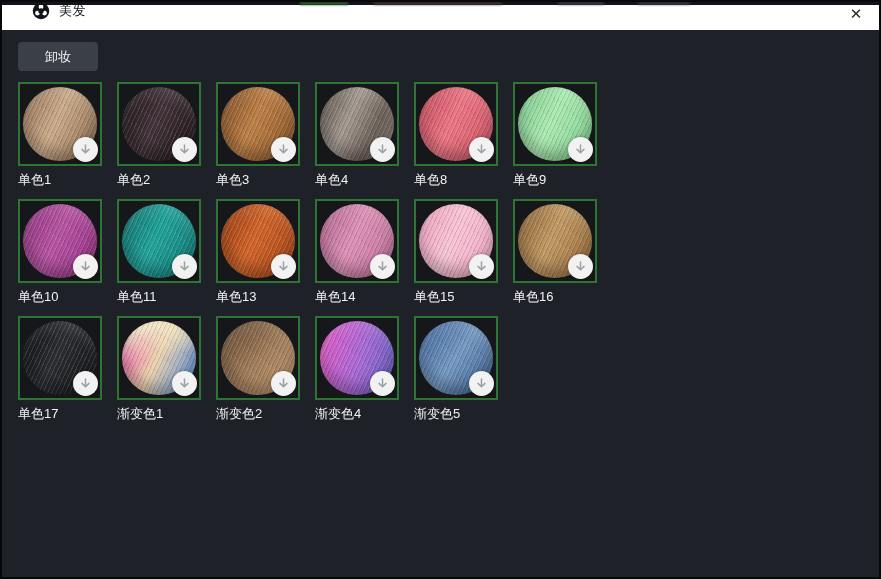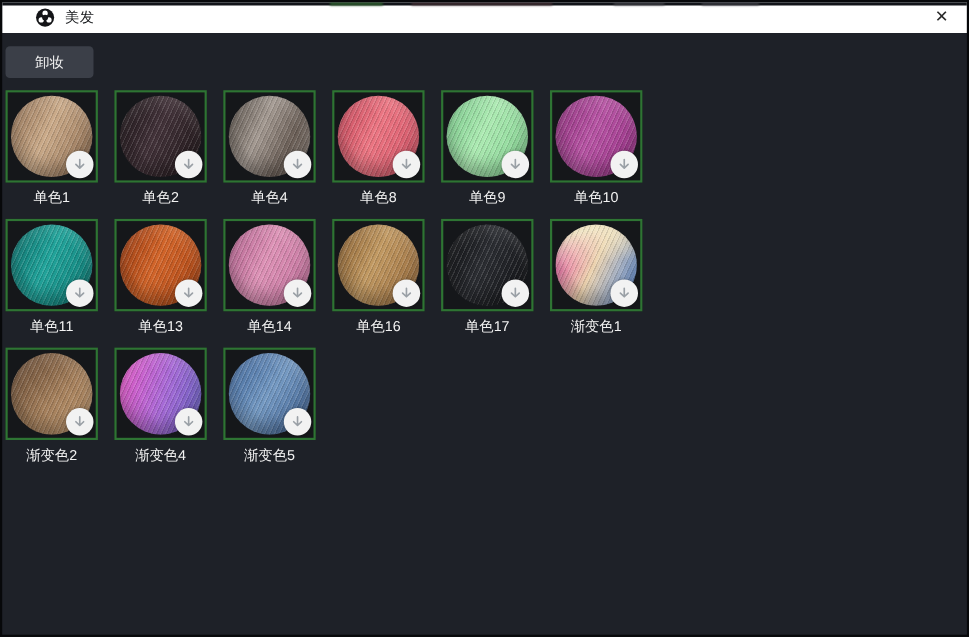--- a/index.html
+++ b/index.html
@@ -15,33 +15,33 @@
   .peek-strip{position:absolute;top:0;left:0;right:0;height:3px;background:#121419;z-index:5;}
   .peek-strip i{position:absolute;top:0;height:3px;display:block;}
   .smudge-green{left:298px;width:48px;background:#2c5b2d;filter:blur(1px);}
   .smudge-red{left:372px;width:128px;background:#4a3338;opacity:.8;filter:blur(1px);}
   .smudge-gray1{left:556px;width:46px;background:#4a4a50;opacity:.7;filter:blur(1px);}
   .smudge-gray2{left:636px;width:52px;background:#45454c;opacity:.7;filter:blur(1px);}
 
   .titlebar{
     position:relative;z-index:4;
     height:28px;background:var(--titlebar-bg,#fff);
-    display:flex;align-items:center;
+    display:flex;
     padding:0 10px 0 30px;
   }
   .app-icon{width:18px;height:18px;margin-right:9px;flex:0 0 auto;display:inline-flex;}
   .app-icon svg{width:18px;height:18px;}
   .title{font-size:13px;color:#15171a;letter-spacing:.5px;}
   .close{
     margin-left:auto;background:none;border:none;cursor:pointer;
     width:26px;height:24px;font-size:15px;line-height:24px;color:#2a2a2a;
     padding:0;text-align:center;font-family:"Liberation Sans",sans-serif;
   }
 
-  .body{padding:0 3px;}
+  .body{padding:0 16px;}
   .remove-btn{
     display:block;margin-top:12px;
     width:80px;height:29px;
     background:var(--button-bg,#3b3f48);
     color:var(--button-text,#f2f2f2);
     border:none;border-radius:4px;
     font-size:13px;cursor:pointer;
     font-family:"Liberation Sans",sans-serif;
   }
 
@@ -74,21 +74,21 @@
   }
   .dl{
     position:absolute;right:2px;bottom:2px;z-index:2;
     width:25px;height:25px;border-radius:50%;
     background:var(--download-circle,#f2f2f2);
     display:flex;align-items:center;justify-content:center;
     box-shadow:0 0 3px rgba(0,0,0,.35);
     cursor:pointer;
   }
   .lbl{
-    margin-top:6px;text-align:center;
+    margin-top:6px;
     color:var(--label-color,#f2f2f2);
     font-size:13px;line-height:16px;
     white-space:nowrap;
   }
 </style>
 </head>
 <body>
 
 <div class="window">
 
@@ -135,20 +135,31 @@
       <div class="swatch" style="background: linear-gradient(115deg, rgb(28, 20, 23), rgb(67, 51, 58) 45%, rgb(32, 23, 25));"></div>
       <div class="dl">
         <svg width="13" height="13" viewBox="0 0 13 13">
           <path d="M6.5 2 v7.3 M3 6.4 l3.5 3.4 3.5 -3.4" fill="none" stroke="#9aa0a6" stroke-width="1.5" stroke-linecap="round" stroke-linejoin="round"></path>
         </svg>
       </div>
     </div>
     <div class="lbl">单色2</div>
   </div>
 
+  <div class="cell">
+    <div class="tile">
+      <div class="swatch" style="background: linear-gradient(115deg, rgb(124, 74, 34), rgb(189, 128, 71) 45%, rgb(138, 85, 38));"></div>
+      <div class="dl">
+        <svg width="13" height="13" viewBox="0 0 13 13">
+          <path d="M6.5 2 v7.3 M3 6.4 l3.5 3.4 3.5 -3.4" fill="none" stroke="#9aa0a6" stroke-width="1.5" stroke-linecap="round" stroke-linejoin="round"></path>
+        </svg>
+      </div>
+    </div>
+    <div class="lbl">单色3</div>
+  </div>
 
   <div class="cell">
     <div class="tile">
       <div class="swatch" style="background: linear-gradient(115deg, rgb(79, 71, 64), rgb(164, 154, 146) 40%, rgb(107, 95, 87) 70%, rgb(150, 139, 131));"></div>
       <div class="dl">
         <svg width="13" height="13" viewBox="0 0 13 13">
           <path d="M6.5 2 v7.3 M3 6.4 l3.5 3.4 3.5 -3.4" fill="none" stroke="#9aa0a6" stroke-width="1.5" stroke-linecap="round" stroke-linejoin="round"></path>
         </svg>
       </div>
     </div>
@@ -224,20 +235,31 @@
       <div class="swatch" style="background: linear-gradient(115deg, rgb(176, 94, 140), rgb(221, 146, 182) 45%, rgb(192, 110, 154));"></div>
       <div class="dl">
         <svg width="13" height="13" viewBox="0 0 13 13">
           <path d="M6.5 2 v7.3 M3 6.4 l3.5 3.4 3.5 -3.4" fill="none" stroke="#9aa0a6" stroke-width="1.5" stroke-linecap="round" stroke-linejoin="round"></path>
         </svg>
       </div>
     </div>
     <div class="lbl">单色14</div>
   </div>
 
+  <div class="cell">
+    <div class="tile">
+      <div class="swatch" style="background: linear-gradient(115deg, rgb(239, 156, 186), rgb(249, 196, 214) 45%, rgb(242, 168, 196));"></div>
+      <div class="dl">
+        <svg width="13" height="13" viewBox="0 0 13 13">
+          <path d="M6.5 2 v7.3 M3 6.4 l3.5 3.4 3.5 -3.4" fill="none" stroke="#9aa0a6" stroke-width="1.5" stroke-linecap="round" stroke-linejoin="round"></path>
+        </svg>
+      </div>
+    </div>
+    <div class="lbl">单色15</div>
+  </div>
 
   <div class="cell">
     <div class="tile">
       <div class="swatch" style="background: linear-gradient(115deg, rgb(135, 93, 47), rgb(194, 154, 99) 45%, rgb(150, 104, 58));"></div>
       <div class="dl">
         <svg width="13" height="13" viewBox="0 0 13 13">
           <path d="M6.5 2 v7.3 M3 6.4 l3.5 3.4 3.5 -3.4" fill="none" stroke="#9aa0a6" stroke-width="1.5" stroke-linecap="round" stroke-linejoin="round"></path>
         </svg>
       </div>
     </div>

